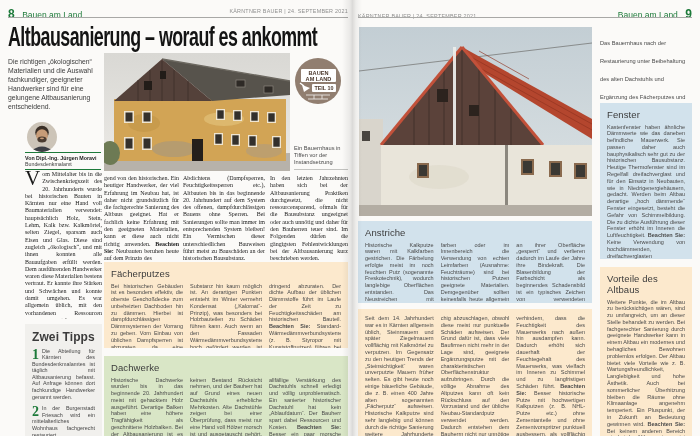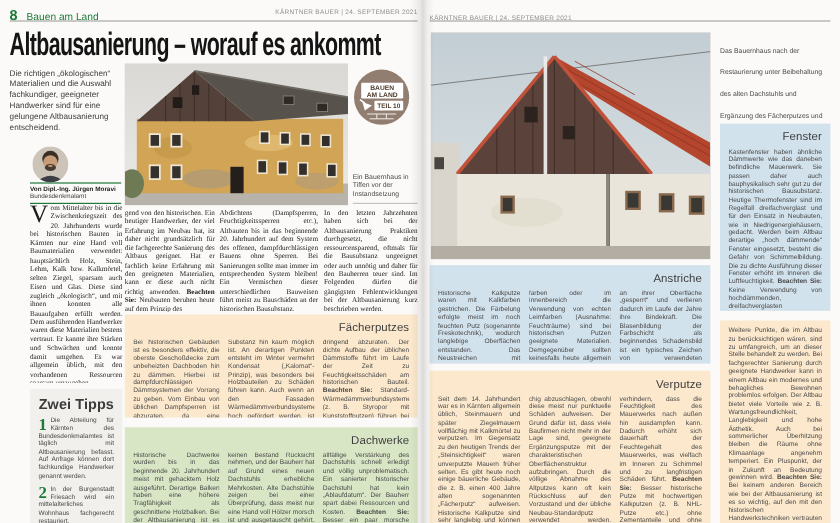--- a/index.html
+++ b/index.html
@@ -26,21 +26,21 @@
   
   .byline{border-top:1px solid #1d7a3a;border-bottom:1px solid #1d7a3a;padding:2px 0;}
   .byline .n{font-size:5.3px;font-weight:bold;color:#222;display:block;}
   .byline .o{font-size:5.3px;color:#3d3d3d;display:block;}
   
   .cap{font-size:5.7px;line-height:7px;color:#4a4a4a;}
   .cap1{border-bottom:1px solid #c3c3c0;padding-bottom:3px;}
   .credit{display:block;text-align:right;font-size:4.4px;color:#9a9a98;margin-top:2px;}
   
   .box{padding:6px 7px;color:#474747;overflow:hidden;}
-  .box h2{font-size:9.5px;font-weight:500;color:#3b3b3b;margin:0 0 3.5px;letter-spacing:.1px;text-align:right;}
+  .box h2{font-size:9.5px;font-weight:500;color:#3b3b3b;margin:0 0 3.5px;letter-spacing:.1px;}
   .btxt{font-size:5.5px;line-height:6.8px;text-align:justify;color:#4a4a4a;}
   .cols{display:flex;gap:7px;}
   .cols .col{flex:1;overflow:hidden;}
   .bg-cream{background:#fce9cd;}
   .bg-green{background:#d9e6c6;}
   .bg-blue{background:#d2e2ec;}
   .bg-gray{background:#f1f0ed;}
   .tip{font-size:5.4px;line-height:6.6px;text-align:justify;margin-bottom:5px;overflow:hidden;}
   .tnum{float:left;font-size:14px;line-height:11px;font-weight:bold;color:#1d7a3a;
         margin:1px 3px 0 0;font-family:"Liberation Serif",serif;}
@@ -209,20 +209,24 @@
     <div class="cols">
       <div class="col btxt">Historische Dachwerke wurden bis in das beginnende 20. Jahrhundert meist mit gehacktem Holz ausgeführt. Derartige Balken haben eine höhere Tragfähigkeit als geschnittene Holzbalken. Bei der Altbausanierung ist es heute allgemein üblich, dass der historische Dachstuhl standardmäßig abgebrochen wird. Der Zimmermann muss dann auf</div>
       <div class="col btxt">keinen Bestand Rücksicht nehmen, und der Bauherr hat auf Grund eines neuen Dachstuhls erhebliche Mehrkosten. Alte Dachstühle zeigen bei einer Überprüfung, dass meist nur eine Hand voll Hölzer morsch ist und ausgetauscht gehört. Für einen im Altbau geübten Zimmermann sind ein punktueller Austausch von Hölzern und eine</div>
       <div class="col btxt">
         <span>allfällige Verstärkung des Dachstuhls schnell erledigt und völlig unproblematisch. Ein sanierter historischer Dachstuhl hat kein „Ablaufdatum“. Der Bauherr spart dabei Ressourcen und Kosten. </span><b class="bl">Beachten Sie:</b><span> Besser ein paar morsche Dachsparren fachgerecht ersetzen, als den ganzen Dachstuhl zu erneuern!</span>
       </div>
     </div>
   </div>
 
   <div class="abs" style="left:358px;top:4px;width:334px;">
+    <span style="float:right;">
+      <span class="psec">Bauen am Land</span>
+      <span class="pnum">9</span>
+    </span>
     <span class="mast" style="display:inline-block;margin-top:4px;">KÄRNTNER BAUER  |  24. SEPTEMBER 2021</span>
   </div>
   <div class="abs rule" style="left:358px;top:17px;width:334px;"></div>
 
   <div class="abs photo" style="left:359px;top:27px;width:233px;height:189px;">
     <svg width="233" height="189" viewBox="0 0 233 189">
       <defs>
         <linearGradient id="sky2" x1="0" y1="0" x2="0" y2="1">
           <stop offset="0" stop-color="#c3ced4"></stop>
             <stop offset="1" stop-color="#dde3e5"></stop>
@@ -277,38 +281,38 @@
   </div>
 
   <div class="abs box bg-blue" style="left:600px;top:103px;width:92px;height:156px;">
     <h2>Fenster</h2>
     <div class="btxt">
       <span>Kastenfenster haben ähnliche Dämmwerte wie das daneben befindliche Mauerwerk. Sie passen daher auch bauphysikalisch sehr gut zu der historischen Bausubstanz. Heutige Thermofenster sind im Regelfall dreifachverglast und für den Einsatz in Neubauten, wie in Niedrigenergiehäusern, gedacht. Werden beim Altbau derartige „hoch dämmende“ Fenster eingesetzt, besteht die Gefahr von Schimmelbildung. Die zu dichte Ausführung dieser Fenster erhöht im Inneren die Luftfeuchtigkeit. </span><b class="bl">Beachten Sie:</b><span> Keine Verwendung von hochdämmenden, dreifachverglasten Thermofenstern in historischer Bausubstanz: Gefahr von Schimmelbildung!</span>
     </div>
   </div>
 
   <div class="abs box bg-cream" style="left:600px;top:267px;width:92px;height:169px;">
+    <h2>Vorteile des Altbaus</h2>
     <div class="btxt">
       <span>Weitere Punkte, die im Altbau zu berücksichtigen wären, sind zu umfangreich, um an dieser Stelle behandelt zu werden. Bei fachgerechter Sanierung durch geeignete Handwerker kann in einem Altbau ein modernes und behagliches Bewohnen problemlos erfolgen. Der Altbau bietet viele Vorteile wie z. B. Wartungsfreundlichkeit, Langlebigkeit und hohe Ästhetik. Auch bei sommerlicher Überhitzung bleiben die Räume ohne Klimaanlage angenehm temperiert. Ein Pluspunkt, der in Zukunft an Bedeutung gewinnen wird. </span><b class="bl">Beachten Sie:</b><span> Bei keinem anderen Bereich wie bei der Altbausanierung ist es so wichtig, auf den mit den historischen Handwerkstechniken vertrauten Handwerker zu achten. Firmen, die nur im Neubaubereich arbeiten, sind dafür nicht geeignet.</span>
     </div>
   </div>
 
   <div class="abs box bg-blue" style="left:358px;top:221px;width:234px;height:82px;">
     <h2>Anstriche</h2>
     <div class="cols">
       <div class="col btxt">Historische Kalkputze waren mit Kalkfarben gestrichen. Die Färbelung erfolgte meist im noch feuchten Putz (sogenannte Freskotechnik), wodurch langlebige Oberflächen entstanden. Das Neustreichen mit Kalkfarben ist immer wiederholbar, ohne dass alte und tragfähige Kalkanstriche zuvor entfernt werden müssen. Auch die Verwendung von Mineral-</div>
       <div class="col btxt">farben oder im Innenbereich die Verwendung von echten Leimfarben (Ausnahme: Feuchträume) sind bei historischen Putzen geeignete Materialien. Demgegenüber sollten keinesfalls heute allgemein übliche Dispersionsfarben im Altbau verwendet werden! Diese verhindern oder erschweren das Ausdampfen (Diffundieren) der Feuchtigkeit. Kalkputze sind durch Dispersionen</div>
       <div class="col btxt">
         <span>an ihrer Oberfläche „gesperrt“ und verlieren dadurch im Laufe der Jahre ihre Bindekraft. Die Blasenbildung der Farbschicht als beginnendes Schadensbild ist ein typisches Zeichen von verwendeten Dispersionen. </span><b class="bl">Beachten Sie:</b>
       </div>
     </div>
   </div>
 
   <div class="abs box bg-cream" style="left:358px;top:309px;width:234px;height:127px;">
-    <h2>Verputze</h2>
     <div class="cols">
       <div class="col btxt">Seit dem 14. Jahrhundert war es in Kärnten allgemein üblich, Steinmauern und später Ziegelmauern vollflächig mit Kalkmörtel zu verputzen. Im Gegensatz zu den heutigen Trends der „Steinsichtigkeit“ waren unverputzte Mauern früher selten. Es gibt heute noch einige bäuerliche Gebäude, die z. B. einen 400 Jahre alten sogenannten „Fächerputz“ aufweisen. Historische Kalkputze sind sehr langlebig und können durch die richtige Sanierung weitere Jahrhunderte überdauern. Trotzdem ist es heute gängige Praxis, vorhandene Altputze vollflä-</div>
       <div class="col btxt">chig abzuschlagen, obwohl diese meist nur punktuelle Schäden aufweisen. Der Grund dafür ist, dass viele Baufirmen nicht mehr in der Lage sind, geeignete Ergänzungsputze mit der charakteristischen Oberflächenstruktur aufzubringen. Durch die völlige Abnahme des Altputzes kann oft kein Rückschluss auf den Vorzustand und der übliche Neubau-Standardputz verwendet werden. Dadurch entstehen dem Bauherrn nicht nur unnötige Mehrkosten, sondern vielfach auch Bauschäden. Stark zementhaltige Verputze, besonders auch kunststoffhaltige Putze erschweren bzw.</div>
       <div class="col btxt">
         <span>verhindern, dass die Feuchtigkeit des Mauerwerks nach außen hin ausdampfen kann. Dadurch erhöht sich dauerhaft der Feuchtegehalt des Mauerwerks, was vielfach im Inneren zu Schimmel und zu langfristigen Schäden führt. </span><b class="bl">Beachten Sie:</b><span> Besser historische Putze mit hochwertigen Kalkputzen (z. B. NHL-Putze etc.) ohne Zementanteile und ohne Zementvorspritzer punktuell ausbessern, als vollflächig Neubauputze (mit Zement, Kunststoffanteilen) zu verwenden, um dadurch Bauschäden zu verhindern. Das spart Geld, Ressourcen und ist langlebiger.</span>
       </div>
     </div>
   </div>
 
   <div class="gutter"></div>

